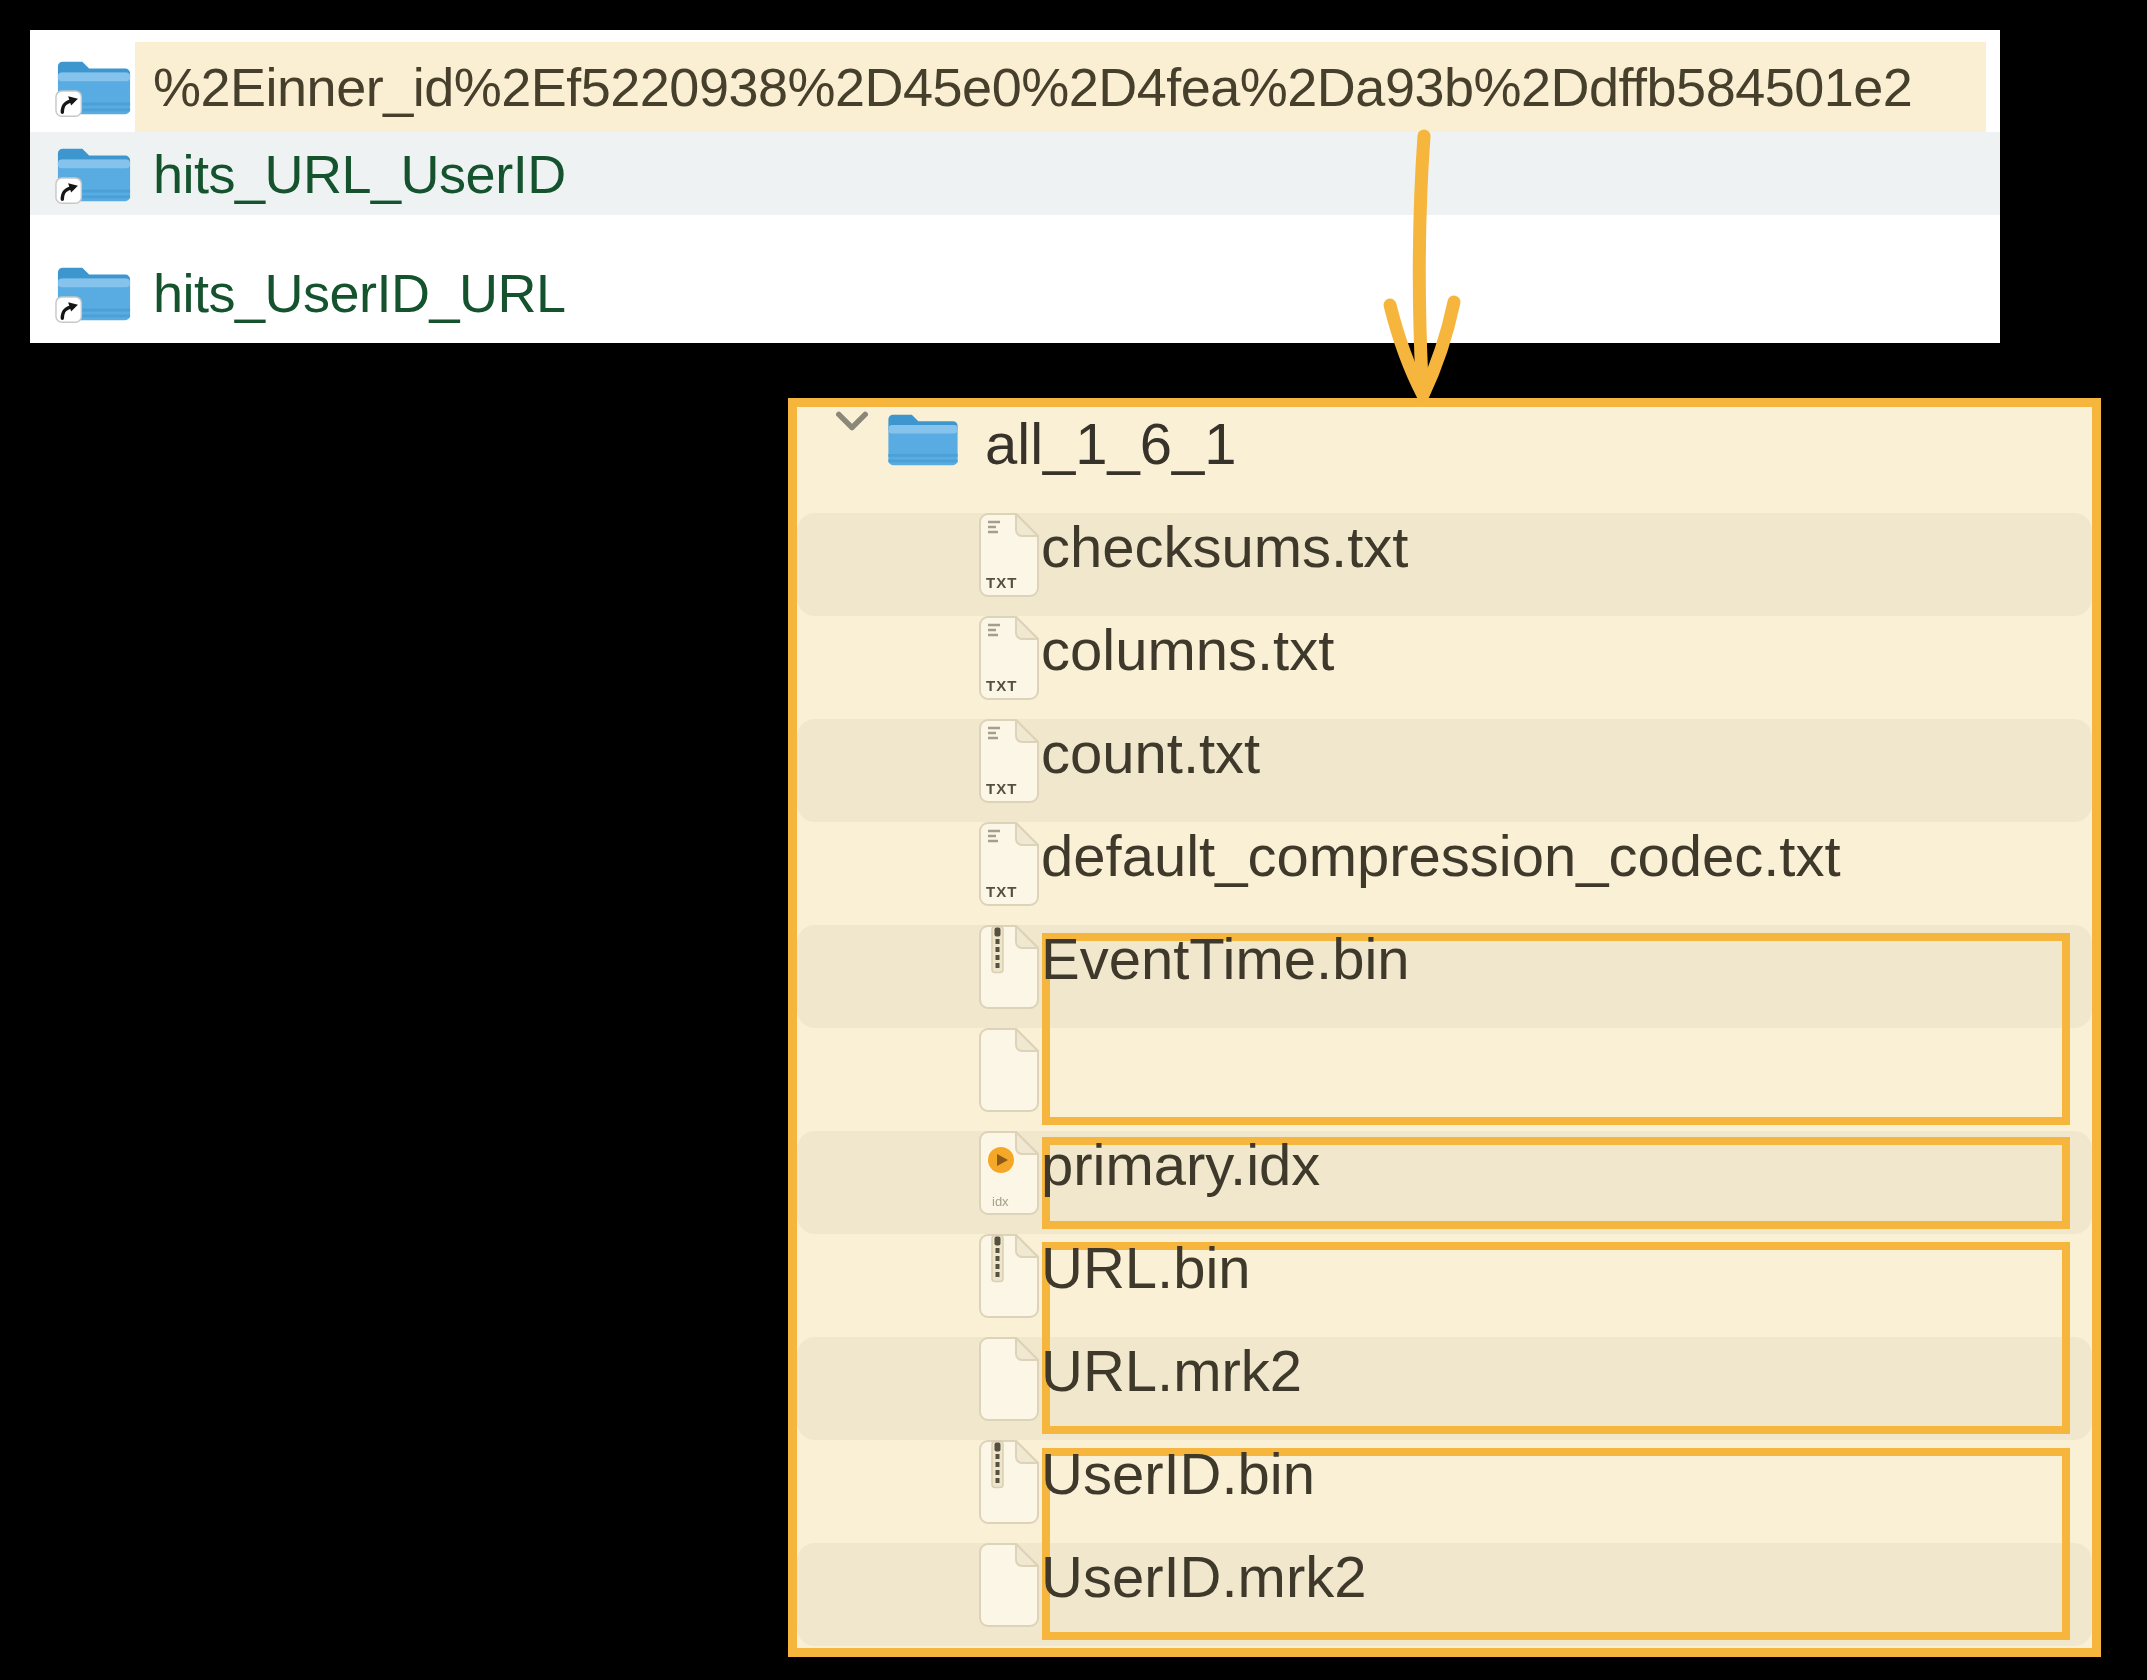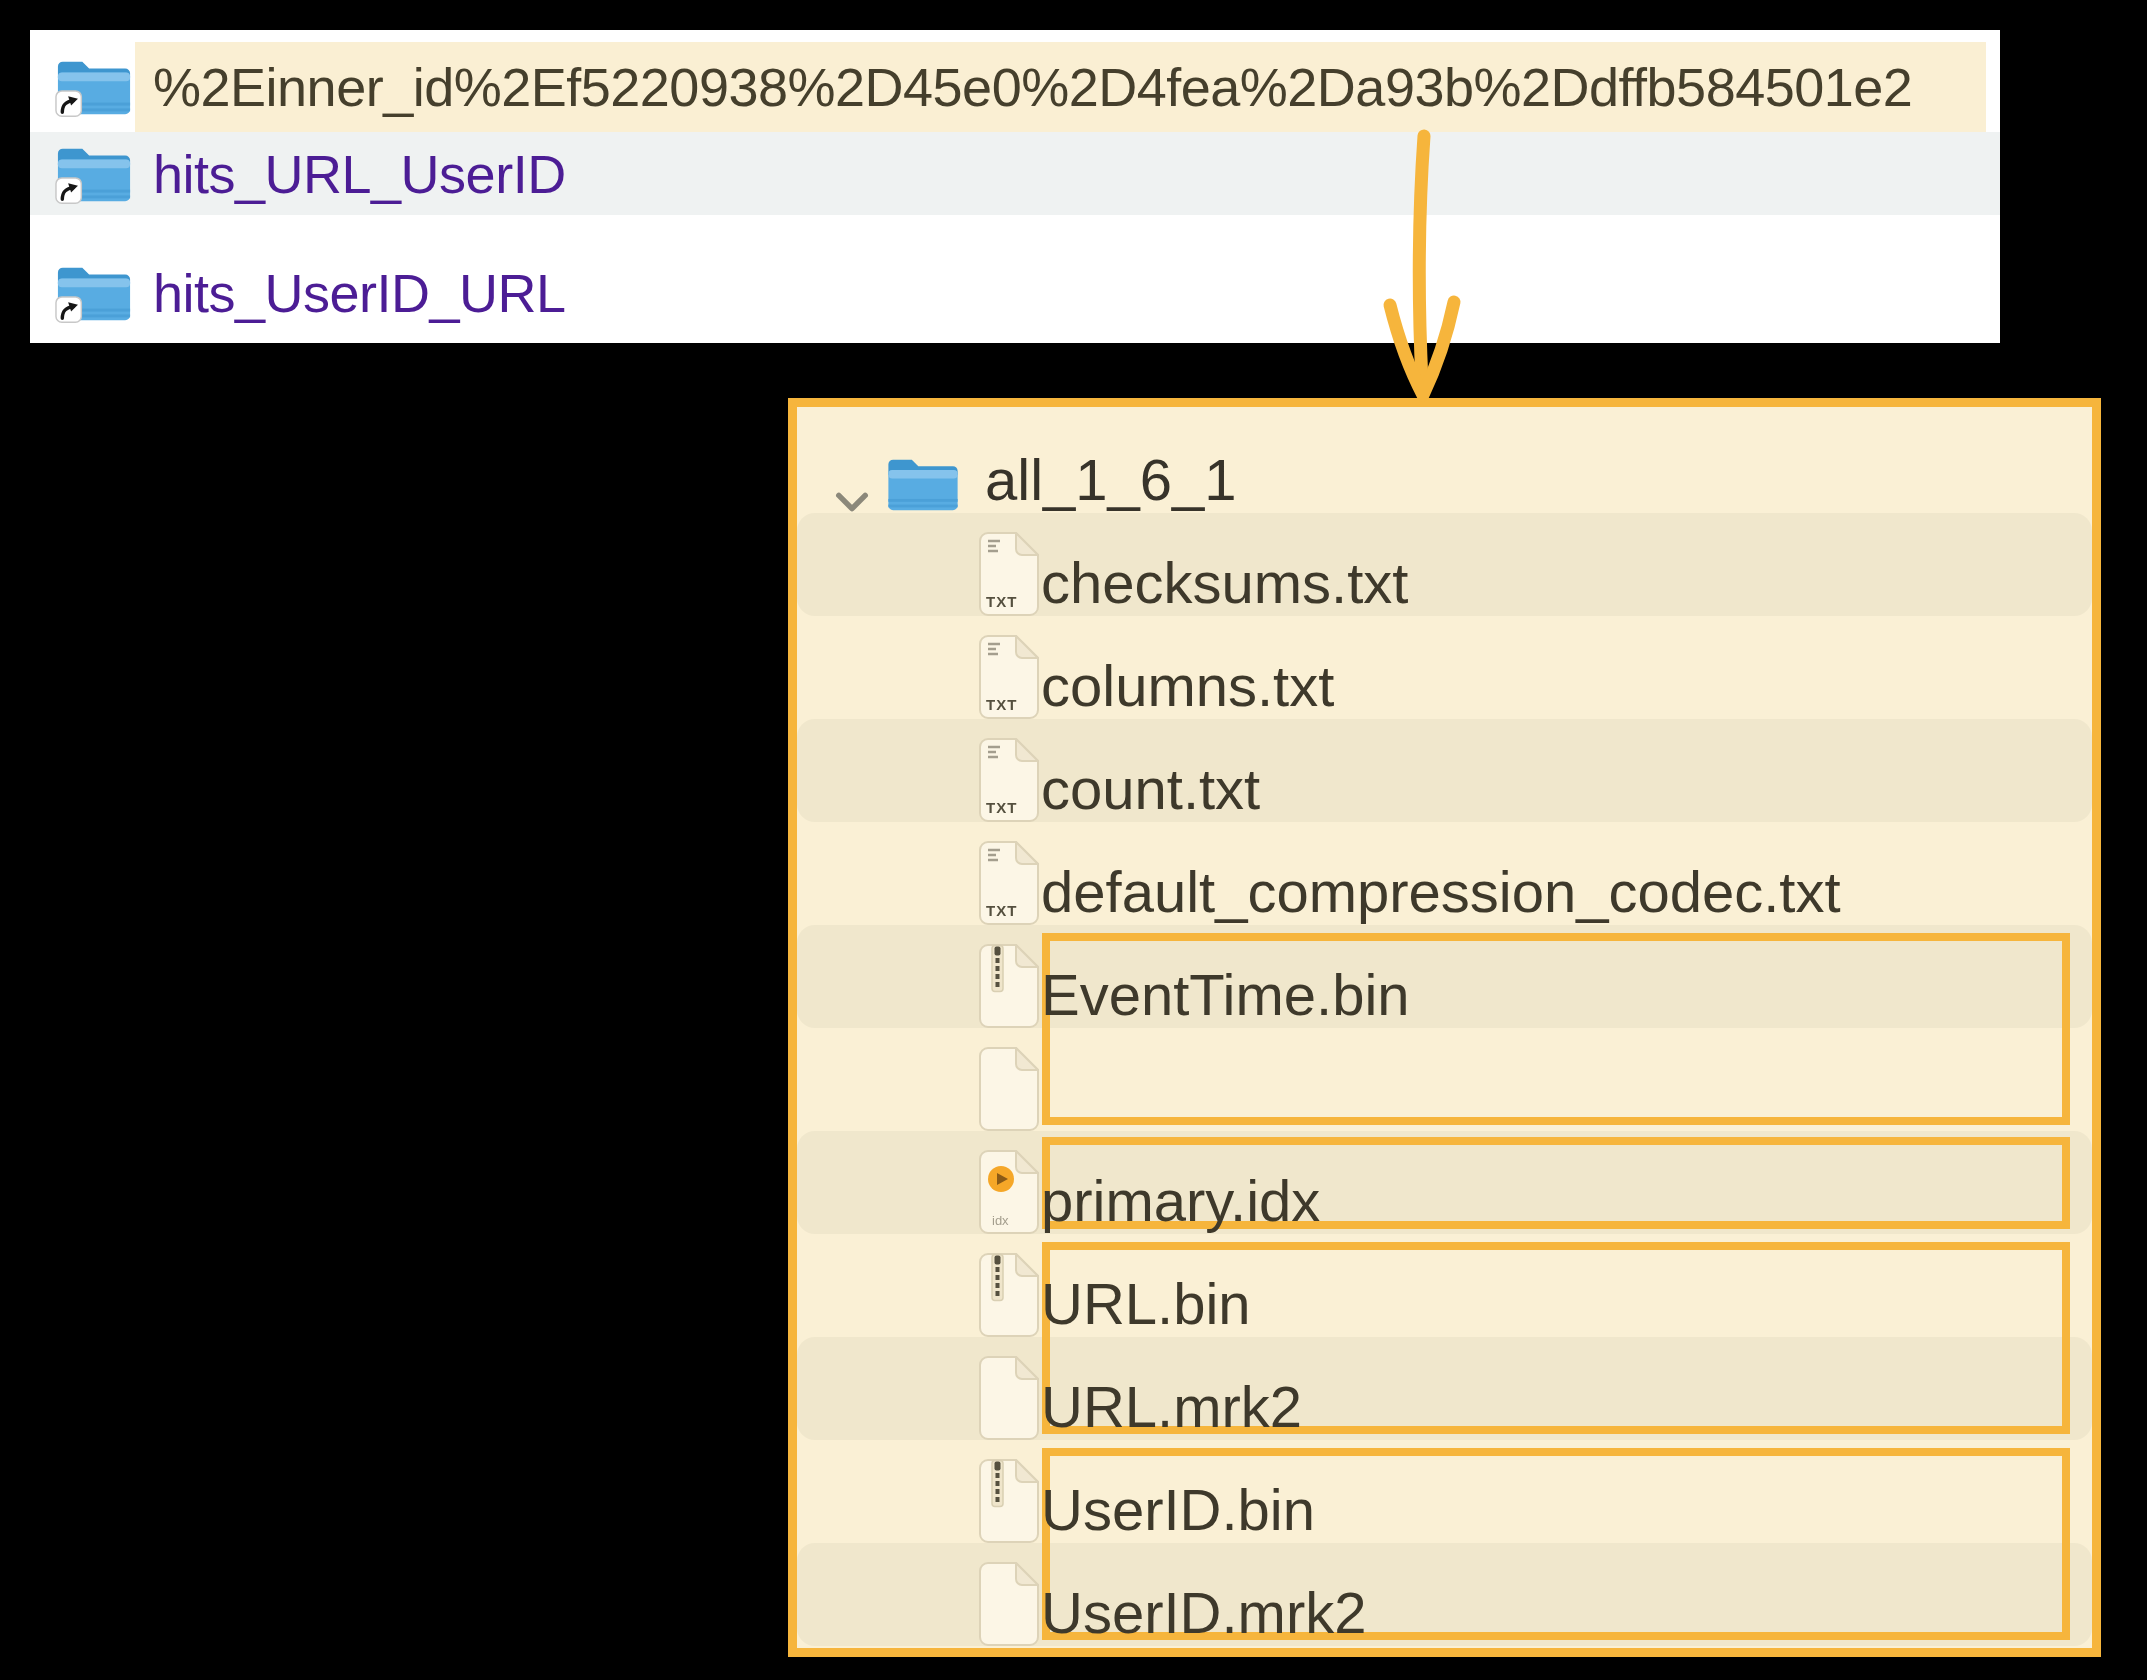--- a/index.html
+++ b/index.html
@@ -17,31 +17,31 @@
   .frow.row-1{top:102px;height:83px;background:#EFF2F2;}
   .frow.row-2{top:185px;height:100px;background:#ffffff;margin-top:28px;}
   .frow .pill{display:none;}
   .frow.selected .pill{
     display:block;position:absolute;left:105px;right:14px;top:0;bottom:0;
     background:#FAEFD3;
   }
   .frow .ficon{margin-left:25px;width:78px;height:62px;flex:0 0 auto;position:relative;z-index:1;}
   .frow .flabel{
     position:relative;z-index:1;margin-left:20px;font-size:54px;letter-spacing:-0.5px;
-    color:#4c1d95;white-space:nowrap;overflow:hidden;
+    color:#14532d;white-space:nowrap;overflow:hidden;
   }
   .frow.selected .flabel{color:#453F2C;}
 
   
   #tree-panel{
     position:absolute;left:788px;top:398px;width:1313px;height:1259px;
     box-sizing:border-box;border:9px solid #F6B53C;background:#FAF0D5;
     padding-top:3px;
   }
-  .trow{position:relative;height:103px;display:flex;align-items:flex-end;}
+  .trow{position:relative;height:103px;display:flex;align-items:flex-start;}
   .trow.alt::before{
     content:"";position:absolute;left:0;right:0;top:0;bottom:0;
     background:#F0E7CC;border-radius:18px;
   }
   .trow>*{position:relative;z-index:1;}
   #root-row .chev{margin-left:38px;width:34px;height:22px;flex:0 0 auto;}
   #root-row .dicon{margin-left:16px;width:76px;height:58px;flex:0 0 auto;}
   #root-row .tlabel{margin-left:24px;font-size:58px;color:#37332A;}
   .file-row .dicon{margin-left:178px;width:66px;height:84px;flex:0 0 auto;}
   .file-row .tlabel{font-size:58px;color:#3E392B;white-space:nowrap;}

